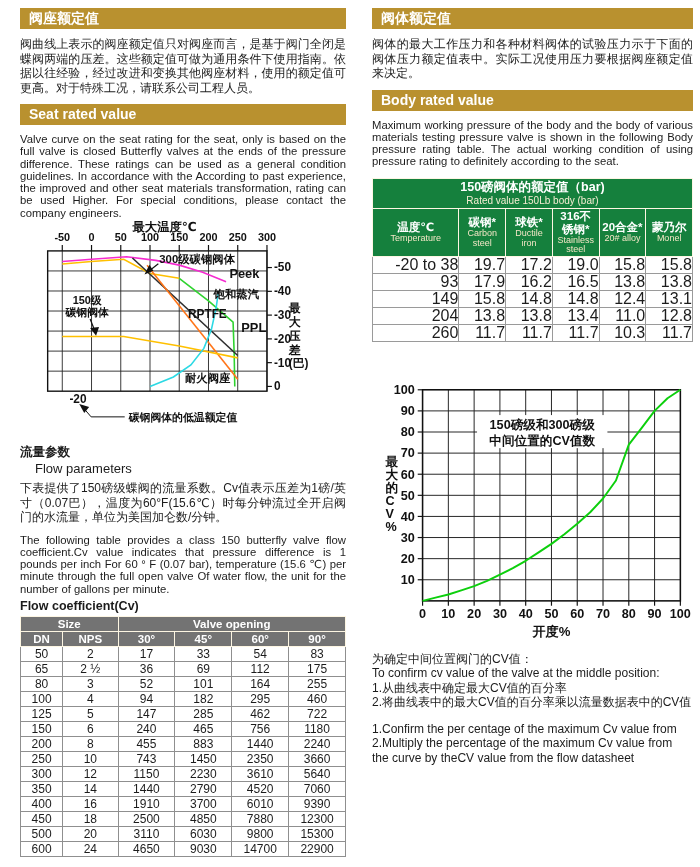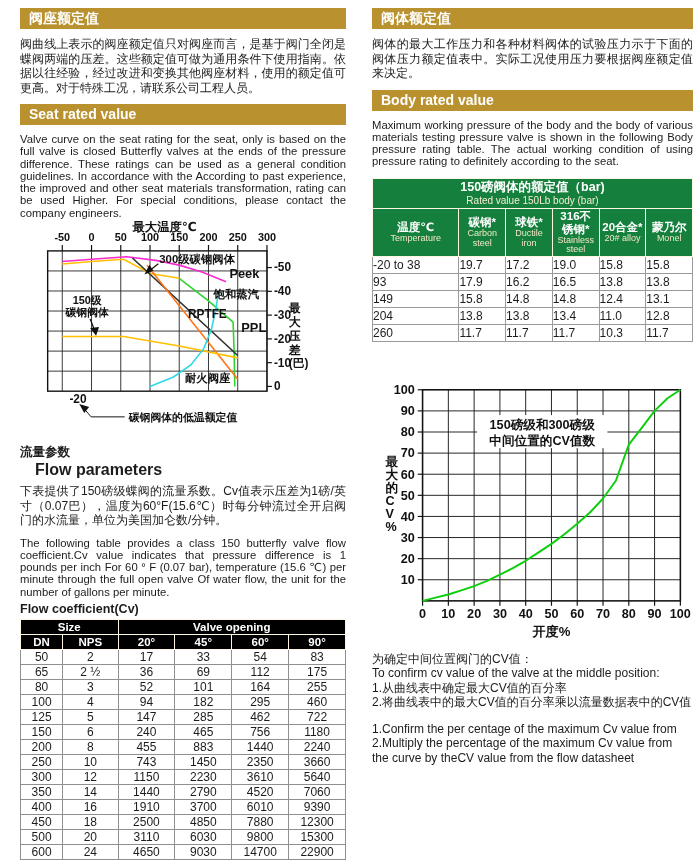--- a/index.html
+++ b/index.html
@@ -5,38 +5,38 @@
   html,body{margin:0;padding:0;background:#fff;}
   body{width:700px;height:867px;font-family:"Liberation Sans","DejaVu Sans",sans-serif;color:#1c1c1c;}
   .page{position:relative;width:700px;height:867px;overflow:hidden;background:#fff;}
   .col{position:absolute;top:8px;}
   .col-left{left:20px;width:326px;}
   .col-right{left:372px;width:321px;}
   .bar{background:#b9912f;color:#fff;font-weight:bold;font-size:14px;line-height:17px;padding:2px 9px;margin:0 0 8px 0;}
   p.cn{margin:0 0 9px 0;font-size:12px;line-height:14.5px;text-align:justify;}
   p.en{margin:0 0 2px 0;font-size:11.3px;line-height:12.3px;text-align:justify;}
   .h-cn{font-weight:bold;font-size:12.5px;margin:15px 0 0 0;}
-  .h-en{font-weight:bold;font-size:16px;margin:0 0 5px 3px;padding-left:12px;}
+  .h-en{font-weight:normal;font-size:13px;margin:0 0 5px 3px;padding-left:12px;}
   .h-tbl{font-weight:bold;font-size:12.5px;margin:4px 0 3px 0;}
   svg{display:block;}
   #seat-chart{margin:1px 0 2px 0;}
   #cv-chart{margin:26px 0 6px 0;}
   table{border-collapse:collapse;width:100%;table-layout:fixed;}
   
-  #cv-table th{background:#000000;color:#fff;font-size:11.5px;font-weight:bold;border:1px solid #fdf6e3;padding:1px 0;}
+  #cv-table th{background:#737373;color:#fff;font-size:11.5px;font-weight:bold;border:1px solid #fdf6e3;padding:1px 0;}
   #cv-table{border:1px solid #777;}
   #cv-table td{border:1px solid #8f8f8f;font-size:12px;text-align:center;padding:0;height:14px;line-height:14px;}
   
   #body-table{border:1px solid #9a9a9a;}
   #body-table th{background:#15803d;color:#fff;border:1px solid #fdf6e3;padding:1px 2px;font-weight:bold;}
   #body-table .t-cn{font-size:12.5px;line-height:15px;}
   #body-table .t-en{font-size:10px;line-height:12px;color:#f7ecd2;font-weight:normal;}
   #body-table .c-cn{font-size:11.5px;line-height:13px;}
   #body-table .c-en{font-size:9px;line-height:9.5px;color:#f3e6c6;font-weight:normal;}
-  #body-table td{border:1px solid #9a9a9a;font-size:12px;text-align:left;height:16px;line-height:16px;padding:0;}
+  #body-table td{border:1px solid #9a9a9a;font-size:16px;text-align:right;height:16px;line-height:16px;padding:0;}
   .note-line{font-size:12px;line-height:14.5px;white-space:pre-wrap;}
   .note-gap{height:12px;}
 </style>
 </head>
 <body>
 
 <div class="page">
 
   <div class="col col-left">
     <div class="bar">阀座额定值</div>
@@ -135,21 +135,21 @@
           <col style="width:17.5%">
         </colgroup>
       <thead>
           <tr>
             <th colspan="2">Size</th>
             <th colspan="4">Valve opening</th>
           </tr>
           <tr>
             <th>DN</th>
             <th>NPS</th>
-            <th>20°</th>
+            <th>30°</th>
             <th>45°</th>
             <th>60°</th>
             <th>90°</th>
           </tr>
         </thead>
       <tbody>
           <tr>
             <td>50</td>
             <td>2</td>
             <td>17</td>

